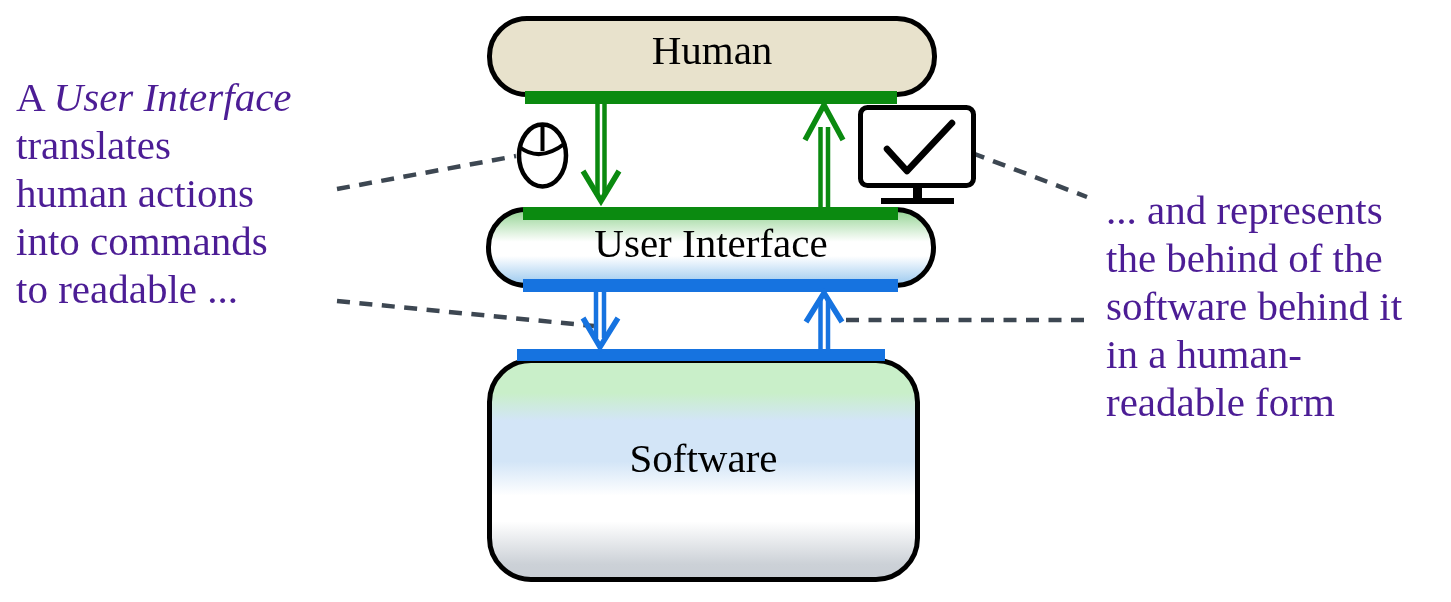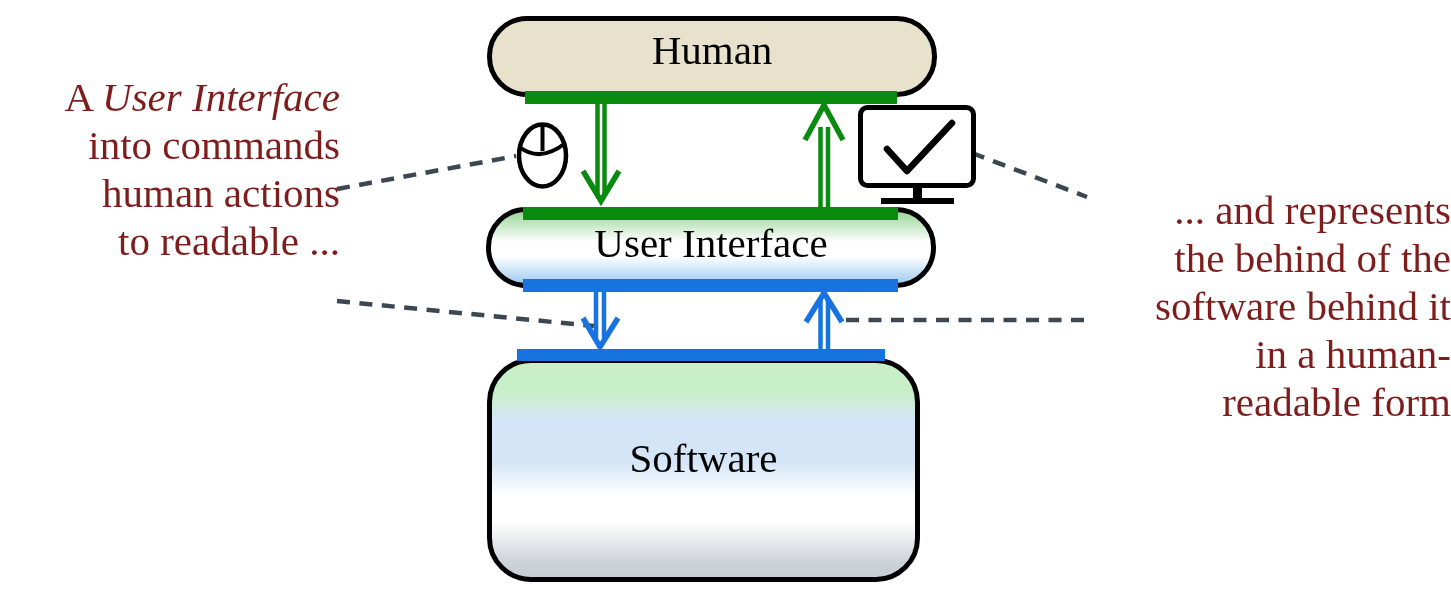--- a/index.html
+++ b/index.html
@@ -48,22 +48,23 @@
   #bar-g1{left:525px;top:91px;width:372px;height:13px;}
   #bar-g2{left:523px;top:207px;width:375px;height:13px;}
   #bar-b1{left:523px;top:279px;width:375px;height:13px;}
   #bar-b2{left:517px;top:349px;width:368px;height:12px;}
   .overlay{
     position:absolute;left:0;top:0;width:1451px;height:602px;
     z-index:3;pointer-events:none;
   }
   .annot{
     position:absolute;z-index:4;
-    font-size:41px;line-height:48px;color:#7f1d1d;
-    text-align:right;
+    font-size:41px;line-height:48px;color:#4c1d95;
+    text-align:left;
+    padding-left:16px;
   }
   .annot.left{left:0;top:73px;width:340px;}
   .annot.right{left:1090px;top:186px;width:361px;}
   .annot em{font-style:italic;}
 </style>
 </head>
 <body>
 
 <div class="canvas">
 
@@ -124,22 +125,23 @@
     <g>
       <rect x="860.5" y="107.5" width="113" height="78" rx="7" fill="#ffffff" stroke="#000000" stroke-width="5"></rect>
       <polyline points="887,149 907,171 952,123" fill="none" stroke="#000000" stroke-width="6.5" stroke-linecap="round" stroke-linejoin="round"></polyline>
       <line x1="917.5" y1="185" x2="917.5" y2="198" stroke="#000000" stroke-width="9"></line>
       <line x1="881" y1="201" x2="954" y2="201" stroke="#000000" stroke-width="6"></line>
     </g>
   </svg>
 
   <div class="annot left">
     <div><span>A </span><em>User Interface</em></div>
+    <div>translates</div>
+    <div>human actions</div>
     <div>into commands</div>
-    <div>human actions</div>
     <div>to readable ...</div>
   </div>
 
   <div class="annot right">
     <div>... and represents</div>
     <div>the behind of the</div>
     <div>software behind it</div>
     <div>in a human-</div>
     <div>readable form</div>
   </div>

